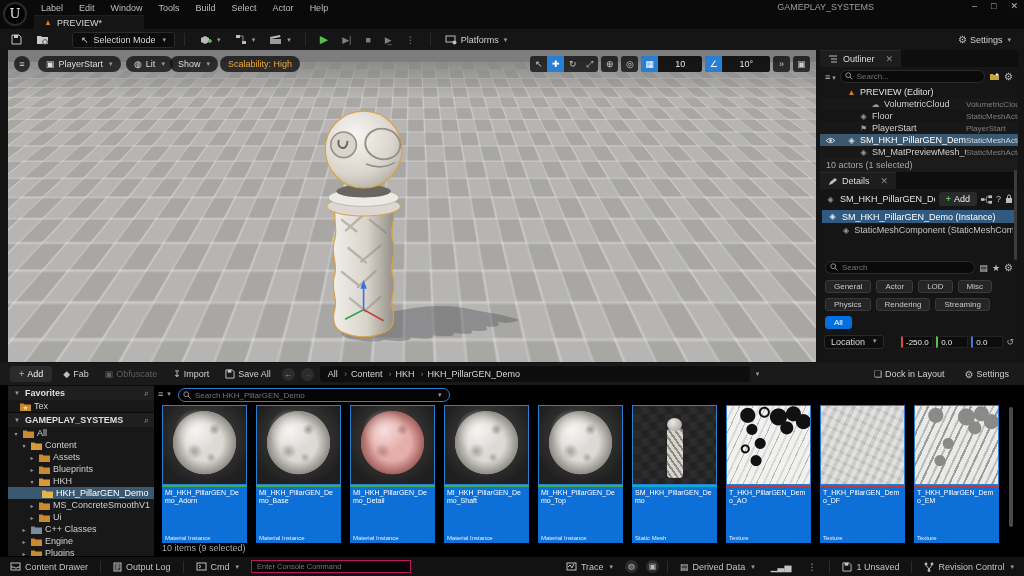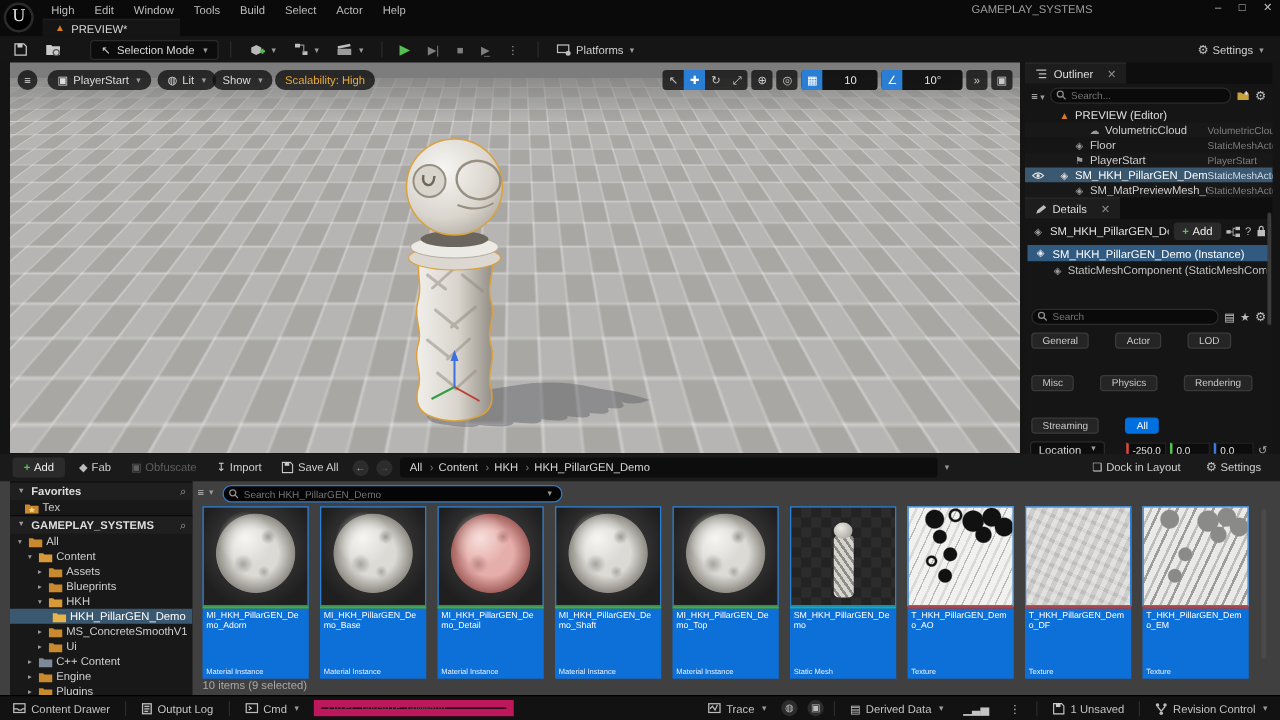--- a/index.html
+++ b/index.html
@@ -88,21 +88,21 @@
   .o-foot { height:14px; display:flex; align-items:center; padding:0 6px; background:#1b1b1b; color:#a8a8a8; }
 
   .d-actor { display:flex; align-items:center; gap:4px; padding:3px 5px; }
   .d-name { color:#e4e4e4; flex:1; white-space:nowrap; overflow:hidden; }
   .addbtn { background:#2a2a2a; border-radius:3px; padding:2px 7px; color:#eee; display:flex; gap:3px; }
   .addbtn::before { content:"+"; color:#58c15a; font-weight:bold; }
   .d-inst { height:13px; background:#315a80; display:flex; align-items:center; gap:4px; padding:0 5px;
     color:#fff; margin:1px 2px; white-space:nowrap; overflow:hidden; }
   .d-comp { height:12px; display:flex; align-items:center; gap:4px; padding:0 5px 0 22px; color:#c3c3c3;
     white-space:nowrap; overflow:hidden; }
-  .chips { display:flex; flex-wrap:wrap; gap:21px; padding:3px 5px;text-align:right; }
+  .chips { display:flex; flex-wrap:wrap; gap:5px; padding:3px 5px;text-align:right; }
   .chip { border:1px solid #3a3a3a; background:#252525; border-radius:3px; padding:1px 8px;
     color:#c9c9c9; font-size:8px; }
   .chip.active { background:#0070e0; border-color:#0070e0; color:#fff; }
   .sect { height:13px; background:#202020; display:flex; align-items:center; gap:5px; padding:0 6px;
     color:#e0e0e0; font-weight:bold; border-top:1px solid #0c0c0c; }
   .trow { display:flex; align-items:center; gap:3px; padding:3px 4px; }
   .locbtn { background:#0d0d0d; border:1px solid #2a2a2a; border-radius:3px; padding:1px 6px;
     color:#d8d8d8; display:flex; gap:6px; }
   .nfield { width:38px; height:12px; background:#0c0c0c; border:1px solid #222; color:#e8e8e8;
     font-size:8px; display:flex; align-items:center; padding-left:3px; }
@@ -114,21 +114,21 @@
     align-items:center; gap:6px; padding:0 10px; }
   .cb-add { background:#2b2b2b; border-radius:3px; padding:3px 9px; color:#efefef; display:flex; gap:3px; }
   .cb-add::before { content:"+"; color:#58c15a; font-weight:bold; }
   .crumbbar { flex:1; height:16px; background:#0d0d0d; border-radius:3px; display:flex; align-items:center;
     padding:0 8px; gap:4px; max-width:430px; }
   .crumb { color:#d8d8d8; }
   .crumb:not(:last-of-type)::after { content:"›"; color:#7a7a7a; margin-left:6px; }
   .cb-right { margin-left:auto; display:flex; gap:10px; align-items:center; }
   .disabled { color:#5f5f5f; }
 
-  .cbody { left:0; top:385px; width:1024px; height:171px; background:#404040; }
+  .cbody { left:0; top:385px; width:1024px; height:171px; background:#000000; }
   .tree { position:absolute; left:8px; top:0; width:146px; height:171px; background:#181818; overflow:hidden; }
   .t-head { height:15px; display:flex; align-items:center; gap:4px; padding:0 5px; background:#1f1f1f;
     color:#dedede; font-weight:bold; border-top:1px solid #0b0b0b; }
   .t-head .sp { margin-left:auto; color:#9a9a9a; font-weight:normal; }
   .t-row { height:12px; display:flex; align-items:center; gap:3px; color:#cfcfcf; white-space:nowrap; }
   .t-row.sel { background:#3b5871; color:#fff; }
   .t-arr { width:8px; text-align:center; font-size:6px; color:#9a9a9a; }
   .fold { width:11px; height:9px; flex:none; }
 
   .assets { position:absolute; left:156px; top:0; width:860px; height:171px; }
@@ -192,37 +192,37 @@
       repeating-linear-gradient(115deg, #e9e9e7 0 5px, #bdbdbb 5px 7px, #e9e9e7 7px 11px, #9d9d9b 11px 13px),
       #e4e4e2; }
   .cfoot { position:absolute; left:162px; top:158px; color:#a8a8a8; }
   .ascroll { position:absolute; right:3px; top:22px; width:4px; height:120px; background:#4a4a4a; border-radius:2px; }
 
   
   .statusbar { left:0; top:556px; width:1024px; height:20px; background:#121212; display:flex;
     align-items:center; padding:0 6px; gap:8px; border-top:1px solid #000; }
   .sb { display:flex; align-items:center; gap:4px; color:#c3c3c3; padding:0 4px; }
   .sb-sep { width:1px; height:12px; background:#2b2b2b; }
-  .console { width:160px; height:13px; background:#060606; border:6px solid #be185d; color:#7e9a9a;
-    font-family:Liberation Mono, monospace; font-size:7.5px; padding:0 5px; outline:none; }
+  .console { width:160px; height:13px; background:#060606; border:1px solid #be185d; color:#7e9a9a;
+    font-family:Liberation Sans, sans-serif; font-size:7.5px; padding:0 5px; outline:none; }
   .sb-right { margin-left:auto; display:flex; align-items:center; gap:8px; }
   .circ { width:13px; height:13px; border-radius:50%; background:#2c2c2c; display:flex; align-items:center;
     justify-content:center; font-size:8px; color:#bdbdbd; }
 
   svg.ic { display:block; }
 </style>
 </head>
 <body>
 
 <div class="app">
 
   <div class="abs titlebar">
     <div class="abs ue-logo">U</div>
     <div class="abs menus">
-      <span>High</span>
+      <span>Label</span>
       <span>Edit</span>
       <span>Window</span>
       <span>Tools</span>
       <span>Build</span>
       <span>Select</span>
       <span>Actor</span>
       <span>Help</span>
     </div>
     <div class="abs proj-title">GAMEPLAY_SYSTEMS</div>
     <div class="abs winbtns">
@@ -435,20 +435,21 @@
         <span class="o-ico" style="margin-left:10px;color:#d8d8d8">◈</span>
         <span class="o-lab">SM_HKH_PillarGEN_Demo</span>
         <span class="o-typ" style="color:#cfdceb">StaticMeshActor</span>
       </div>
       <div class="o-row" style="padding-left:38px">
         <span class="o-ico">◈</span>
         <span class="o-lab">SM_MatPreviewMesh_01</span>
         <span class="o-typ">StaticMeshActor</span>
       </div>
     </div>
+    <div class="o-foot">10 actors (1 selected)</div>
 
     <div class="ptab-row">
       <div class="ptab">
         <svg class="ic" width="9" height="9" viewBox="0 0 9 9">
             <path d="M1 8l1-3 5-4 2 2-5 4z" fill="#bdbdbd"></path>
           </svg>
         <span>Details</span>
         <span class="x">✕</span>
       </div>
     </div>
@@ -630,21 +631,21 @@
         <svg class="fold ic" viewBox="0 0 11 9">
             <path d="M0 1.5h3.5l1 1H11V9H0z" fill="#c9892e"></path>
           </svg>
         <span>Ui</span>
       </div>
       <div class="t-row" style="padding-left:12px">
         <span class="t-arr">▸</span>
         <svg class="fold ic" viewBox="0 0 11 9">
             <path d="M0 1.5h3.5l1 1H11V9H0z" fill="#7c8b99"></path>
           </svg>
-        <span>C++ Content</span>
+        <span>C++ Classes</span>
       </div>
       <div class="t-row" style="padding-left:12px">
         <span class="t-arr">▸</span>
         <svg class="fold ic" viewBox="0 0 11 9">
             <path d="M0 1.5h3.5l1 1H11V9H0z" fill="#c9892e"></path>
           </svg>
         <span>Engine</span>
       </div>
       <div class="t-row" style="padding-left:12px">
         <span class="t-arr">▸</span>

